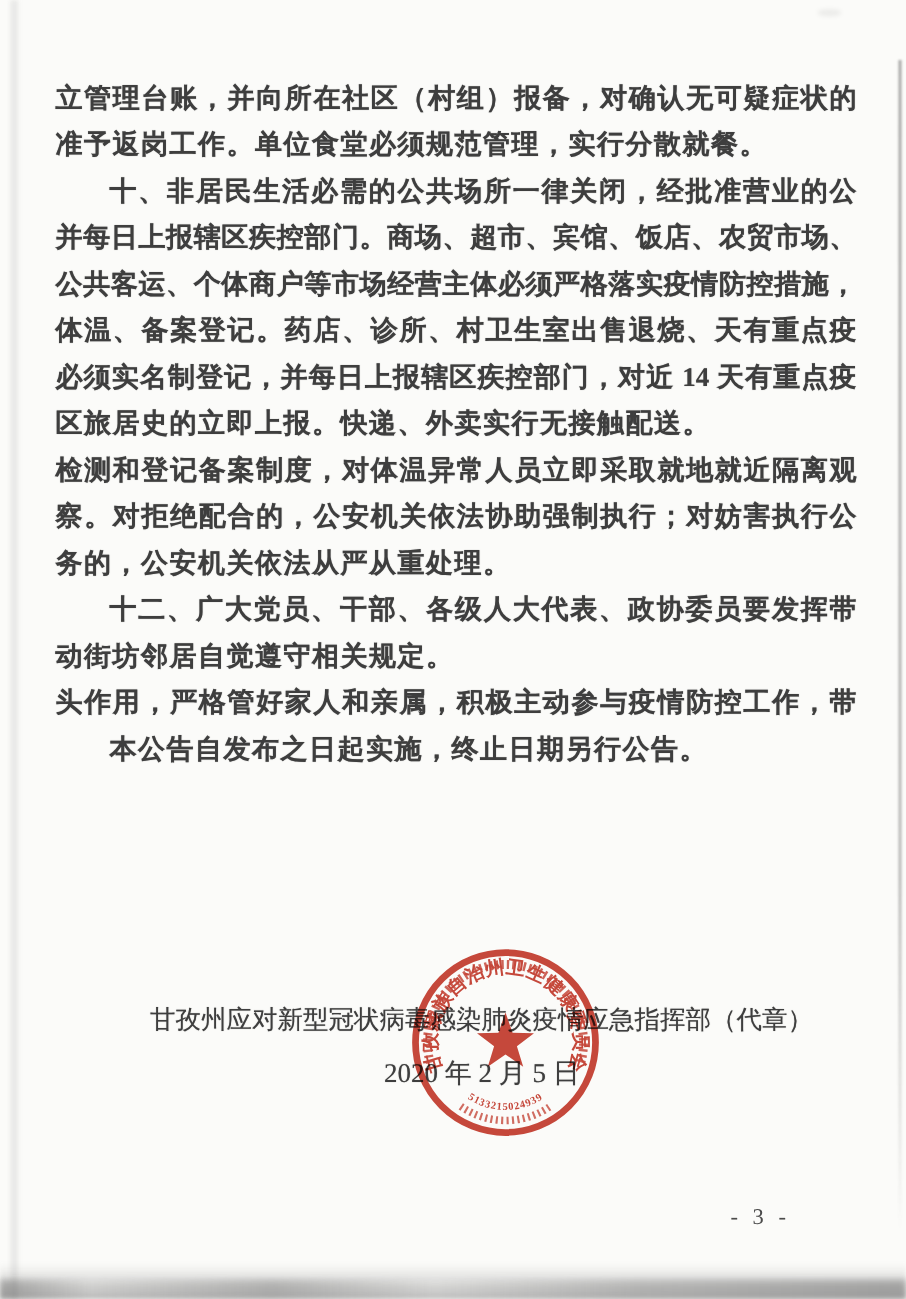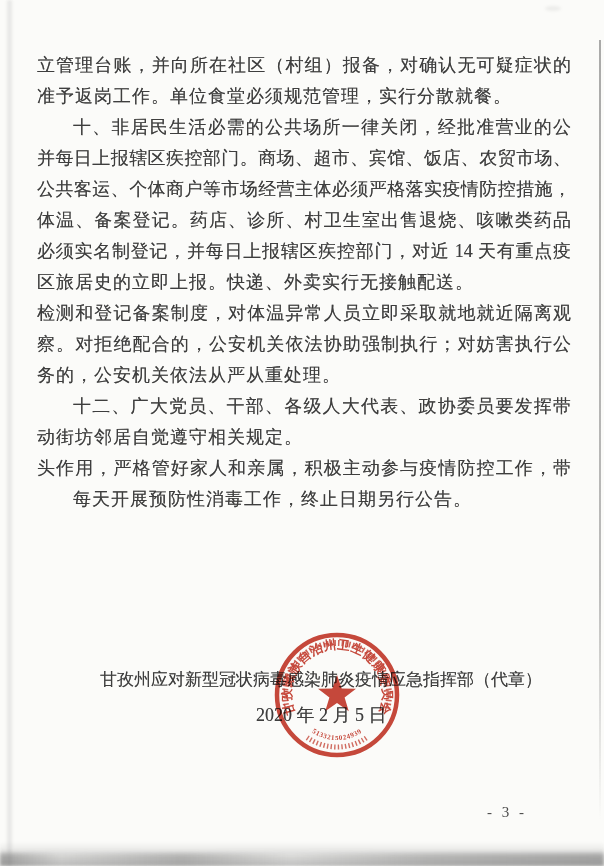--- a/index.html
+++ b/index.html
@@ -25,20 +25,21 @@
     left: 37px; right: 33px; top: 50px;
     color: var(--ink-color);
     font-size: 18px;
     text-shadow: 0 0 0.6px rgba(40,40,40,0.55);
   }
   .line {
     height: 31px;
     line-height: 31px;
     letter-spacing: 1px;
     white-space: nowrap;
+    font-weight: bold;
   }
   .line.justify {
     letter-spacing: 0;
     white-space: normal;
     text-align: justify;
     text-align-last: justify;
   }
   .line.indent { text-indent: 2em; }
   
   .signature {
@@ -134,30 +135,30 @@
 
   <div class="left-edge-shadow"></div>
   <div class="top-smudge"></div>
 
   <div class="body-text">
       <div class="line justify">立管理台账，并向所在社区（村组）报备，对确认无可疑症状的</div>
       <div class="line">准予返岗工作。单位食堂必须规范管理，实行分散就餐。</div>
       <div class="line indent justify">十、非居民生活必需的公共场所一律关闭，经批准营业的公</div>
       <div class="line justify">并每日上报辖区疾控部门。商场、超市、宾馆、饭店、农贸市场、</div>
       <div class="line justify">公共客运、个体商户等市场经营主体必须严格落实疫情防控措施，</div>
-      <div class="line justify">体温、备案登记。药店、诊所、村卫生室出售退烧、咳嗽类药品</div>
+      <div class="line justify">体温、备案登记。药店、诊所、村卫生室出售退烧、天有重点疫</div>
       <div class="line justify">必须实名制登记，并每日上报辖区疾控部门，对近 14 天有重点疫</div>
       <div class="line">区旅居史的立即上报。快递、外卖实行无接触配送。</div>
       <div class="line justify">检测和登记备案制度，对体温异常人员立即采取就地就近隔离观</div>
       <div class="line justify">察。对拒绝配合的，公安机关依法协助强制执行；对妨害执行公</div>
       <div class="line">务的，公安机关依法从严从重处理。</div>
       <div class="line indent justify">十二、广大党员、干部、各级人大代表、政协委员要发挥带</div>
       <div class="line">动街坊邻居自觉遵守相关规定。</div>
       <div class="line justify">头作用，严格管好家人和亲属，积极主动参与疫情防控工作，带</div>
-      <div class="line indent">每天开展预防性消毒工作，终止日期另行公告。</div>
+      <div class="line indent">本公告自发布之日起实施，终止日期另行公告。</div>
     </div>
 
   <div class="signature">甘孜州应对新型冠状病毒感染肺炎疫情应急指挥部（代章）</div>
 
   <div class="issue-date">2020 年 2 月 5 日</div>
 
   <svg class="seal" viewBox="0 0 170 170" xmlns="http://www.w3.org/2000/svg">
 
     <circle cx="85" cy="85" r="60" stroke-width="4.5" class="seal-stroke"></circle>
 

